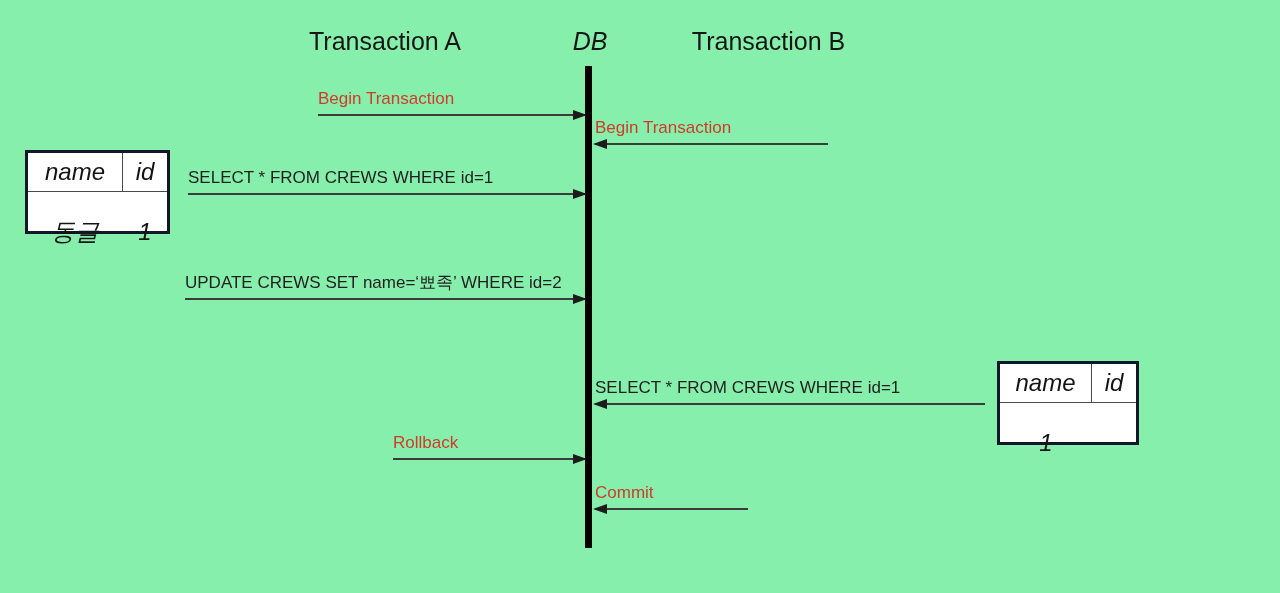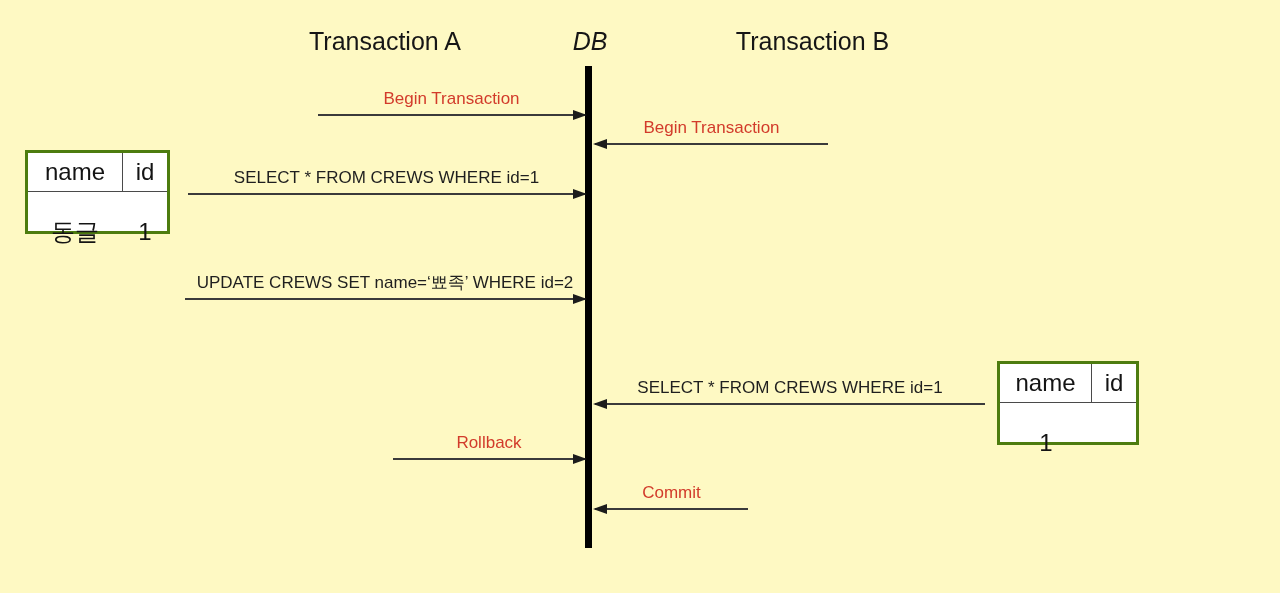--- a/index.html
+++ b/index.html
@@ -1,59 +1,59 @@
 <!DOCTYPE html>
 <html><head>
 <meta charset="utf-8">
 <style>
   html, body { margin: 0; padding: 0; background: #ffffff; }
   .stage {
     position: relative;
     width: 1280px;
     height: 593px;
-    background: #fef9c3;
+    background: #86efac;
     overflow: hidden;
     font-family: "Liberation Sans", "DejaVu Sans", sans-serif;
     color: #1f1f1f;
   }
 
   
   .lifeline-title {
     position: absolute;
     top: 27px;
     font-size: 25px;
     font-weight: 400;
     color: #161616;
     text-align: center;
     white-space: nowrap;
   }
   .title-a  { left: 290px; width: 190px; }
   .title-db { left: 560px; width: 60px; font-style: italic;  }
-  .title-b  { left: 720px; width: 185px; }
+  .title-b  { left: 676px; width: 185px; }
 
   
   .db-lifeline {
     position: absolute;
     left: 585px;
     top: 66px;
     width: 7px;
     height: 482px;
     background: #000000;
   }
 
   
   .msg {
     position: absolute;
     display: flex;
     flex-direction: column;
   }
   .msg-label {
     font-size: 17px;
     line-height: 22px;
-    text-align: center;
+    text-align: left;
     white-space: nowrap;
     color: #1f1f1f;
   }
   .msg-label.red { color: #d23b2b; }
   .msg-line {
     position: relative;
     height: 10px;
   }
   .bar {
     position: absolute;
@@ -84,22 +84,23 @@
   .m2 { left: 188px; top: 167px; width: 397px; }
   .m3 { left: 185px; top: 272px; width: 400px; }
   .m4 { left: 595px; top: 377px; width: 390px; }
   .m5 { left: 393px; top: 432px; width: 192px; }
   .m6 { left: 595px; top: 482px; width: 153px; }
 
   
   .rtable {
     position: absolute;
     display: grid;
-    border: 3px solid #4d7c0f;
+    border: 3px solid #0f172a;
     background: #ffffff;
+    font-style: italic;
   }
   .rtable-a { left: 25px;  top: 150px; grid-template-columns: 95px 44px; grid-auto-rows: 39px; }
   .rtable-b { left: 997px; top: 361px; grid-template-columns: 92px 44px; grid-auto-rows: 39px; }
   .cell {
     display: flex;
     align-items: center;
     justify-content: center;
     font-size: 24px;
     color: #141414;
     box-sizing: border-box;

